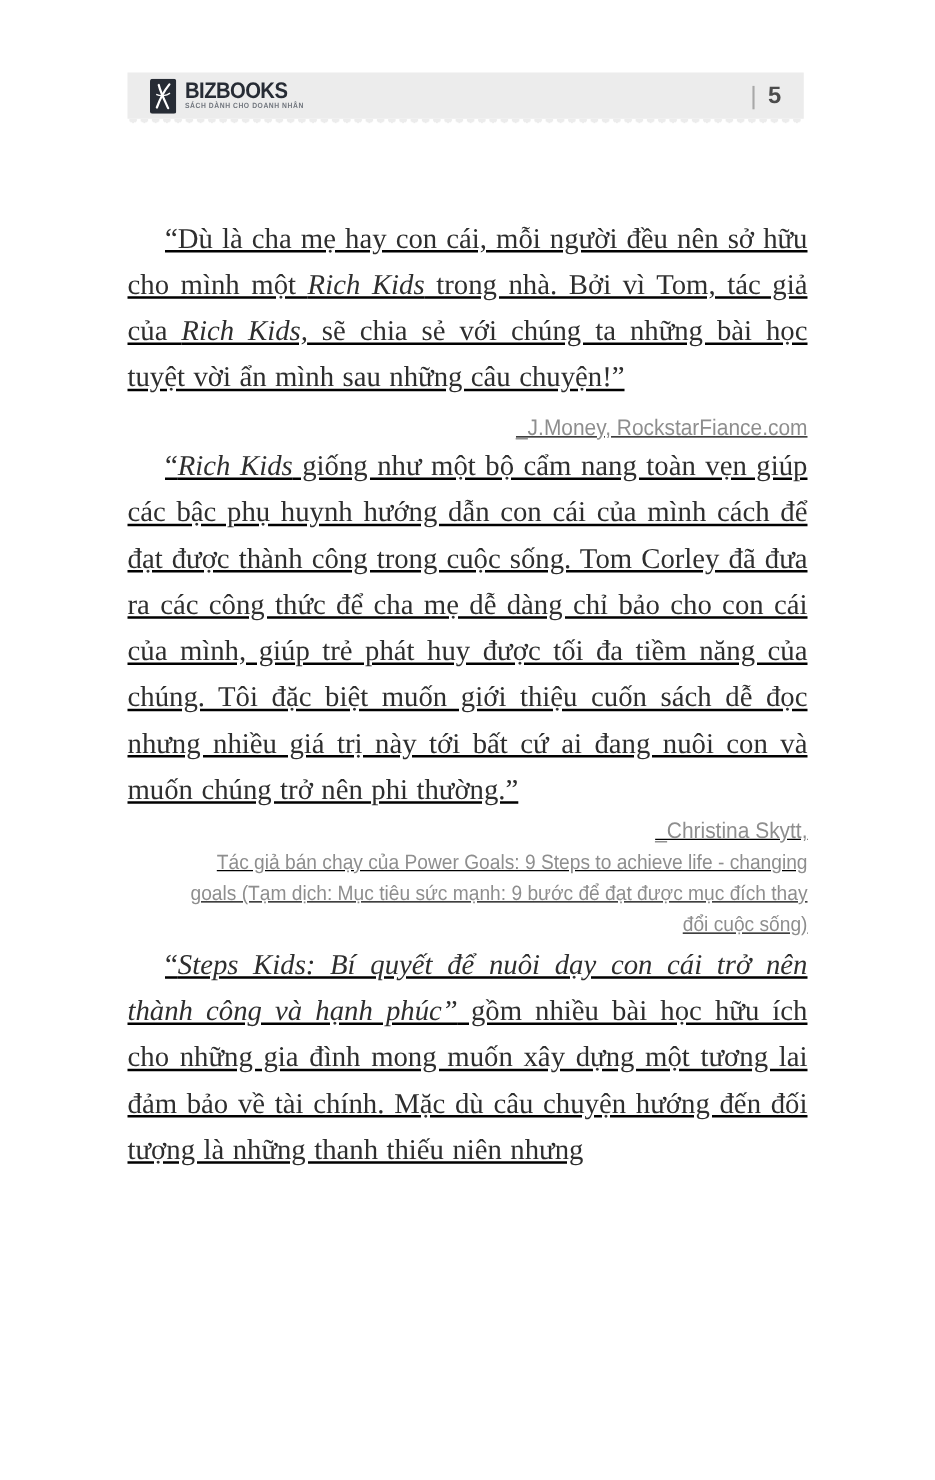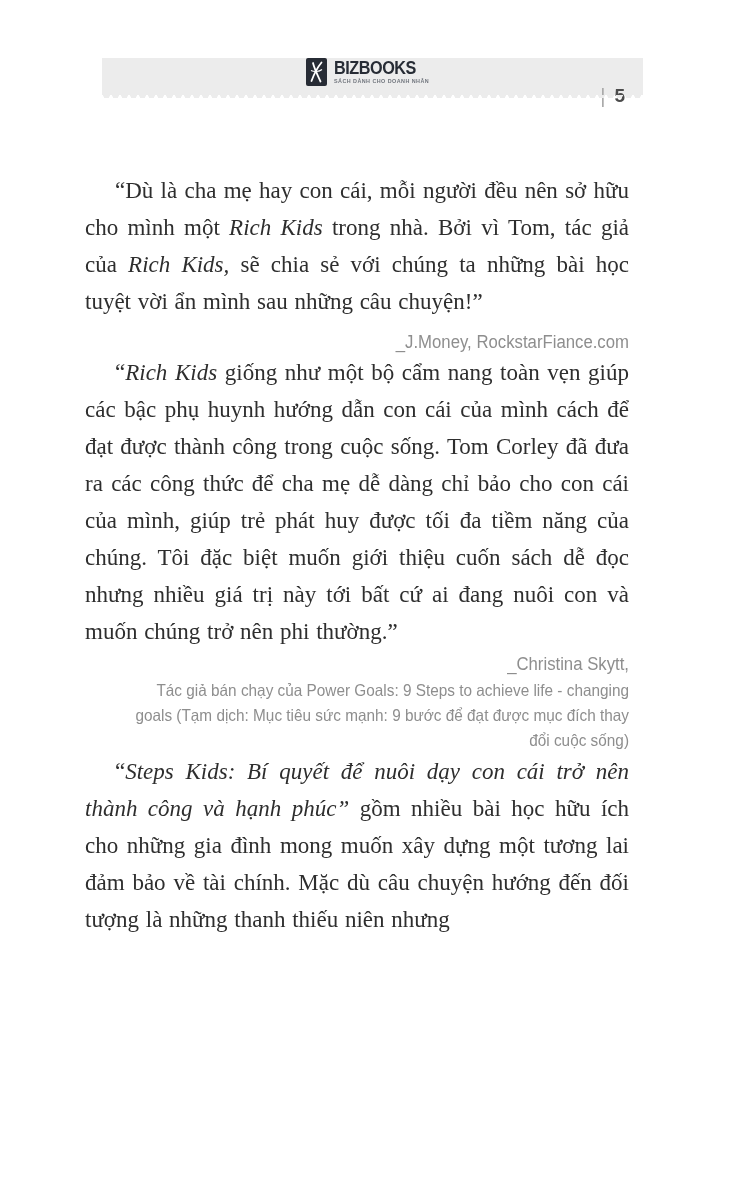--- a/index.html
+++ b/index.html
@@ -5,21 +5,21 @@
   html,body{margin:0;padding:0;}
   body{
     width:748px;height:1184px;position:relative;overflow:hidden;
     background:#ffffff;
     font-family:"Liberation Serif",serif;
   }
   
   .page-header{
     position:absolute;left:102px;top:58px;width:541px;height:37px;
     background:#ececec;display:flex;align-items:center;
-    padding:0 18px;box-sizing:border-box;flex-direction:column;
+    padding:0 18px;box-sizing:border-box;
   }
   
   .page-header::after{
     content:"";position:absolute;top:100%;left:0;right:0;height:5px;
     background-image:radial-gradient(circle 3.4px at 4.5px 0px,#ececec 97%,rgba(0,0,0,0) 100%);
     background-size:9px 5px;background-repeat:repeat-x;
   }
   .logo{display:flex;align-items:center;gap:7px;}
   .logo-icon{width:21px;height:28px;display:block;flex:0 0 auto;}
   .logo-text-wrap{display:flex;flex-direction:column;justify-content:center;}
@@ -33,21 +33,21 @@
     font-size:6px;line-height:8px;color:#70757d;letter-spacing:0.5px;
     transform:scaleX(0.9);transform-origin:left center;white-space:nowrap;
   }
   .page-num{
     margin-left:auto;display:flex;align-items:center;gap:9px;
     font-family:"Liberation Sans",sans-serif;
   }
   .page-num-sep{font-size:20px;font-weight:400;color:#a8a8a8;line-height:20px;}
   .page-num-val{font-size:19px;font-weight:700;color:#4c4c4c;line-height:20px;}
   
-  .content{position:absolute;left:85px;top:172px;width:544px;}
+  .content{position:absolute;left:102px;top:172px;width:544px;text-decoration:underline;}
   p.quote{
     margin:0;font-size:23px;line-height:37px;color:#2e2e2e;
     text-align:justify;text-indent:30px;word-spacing:1px;
   }
   p.quote i{font-style:italic;}
   .attr{
     font-family:"Liberation Sans",sans-serif;color:#8e8e8e;
     text-align:right;font-size:18px;line-height:24px;margin-top:10px;
     transform:scaleX(0.93);transform-origin:100% 50%;
   }

